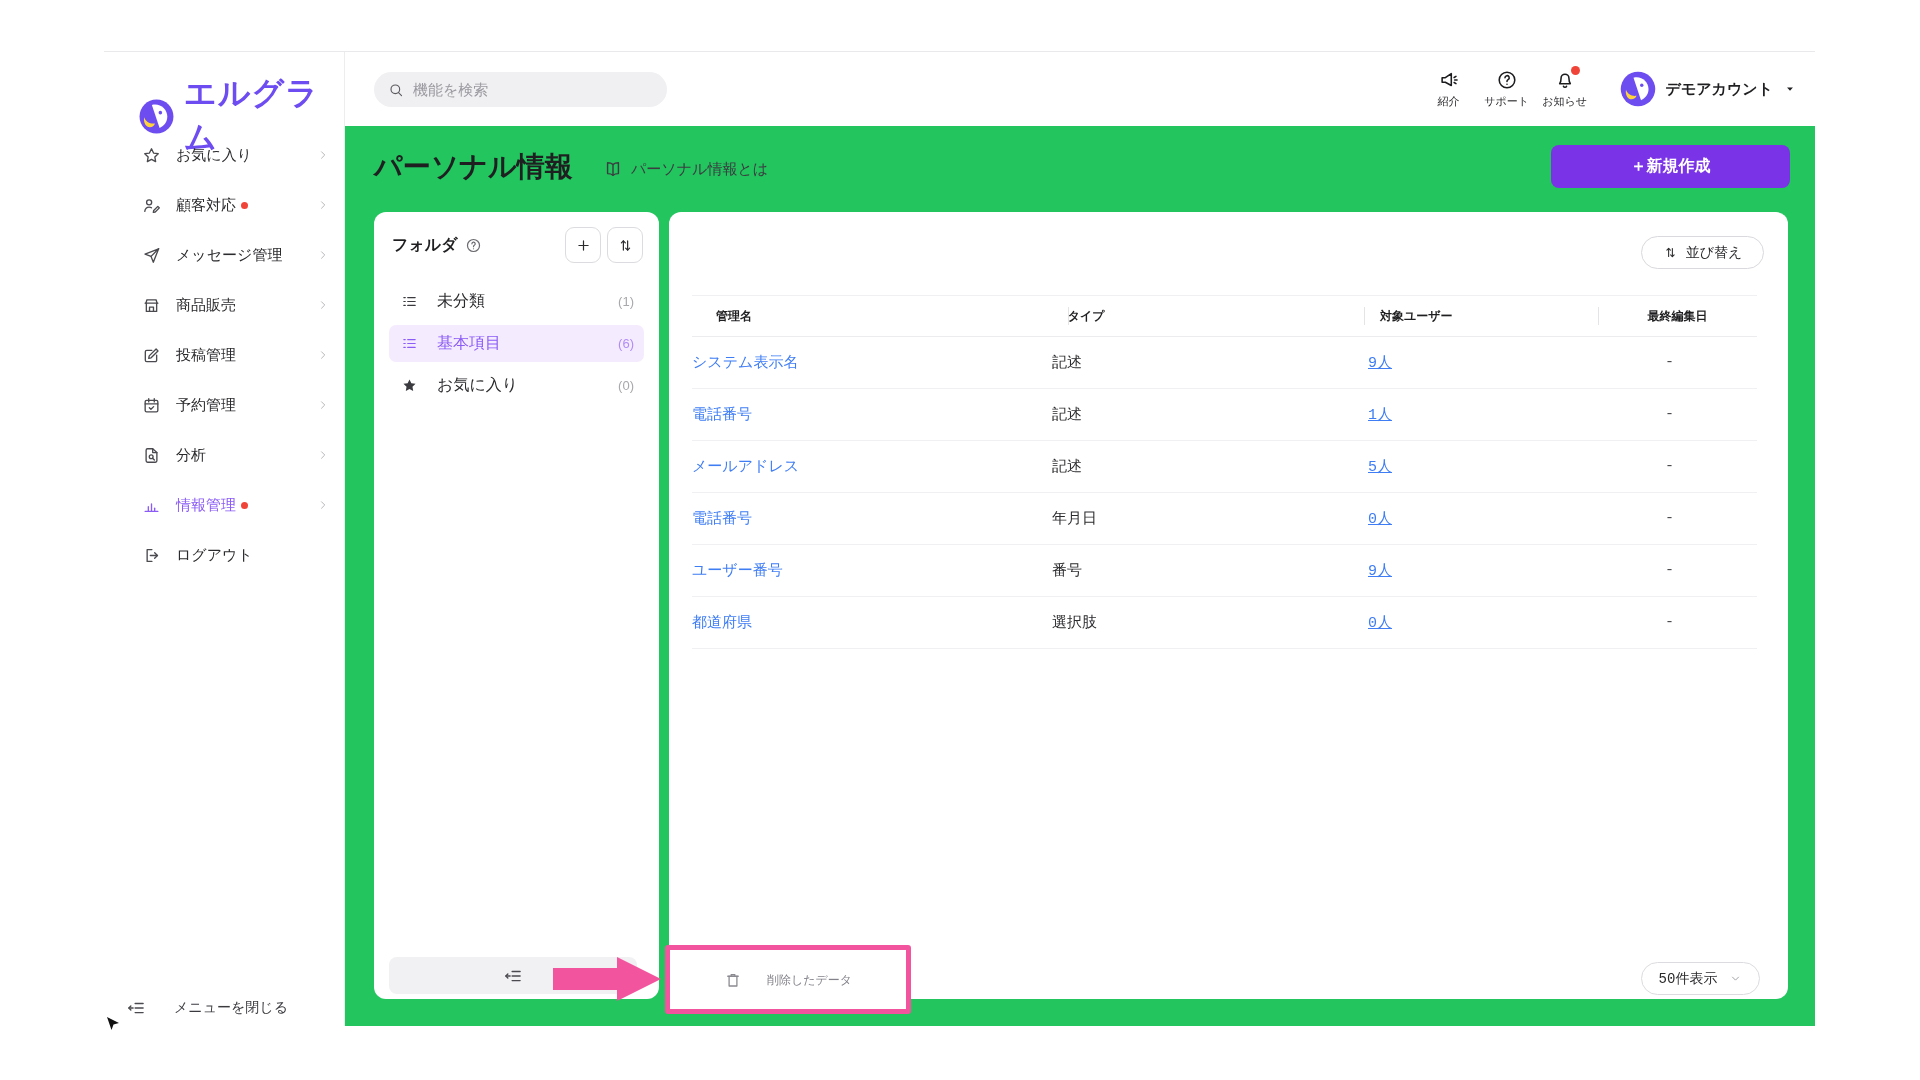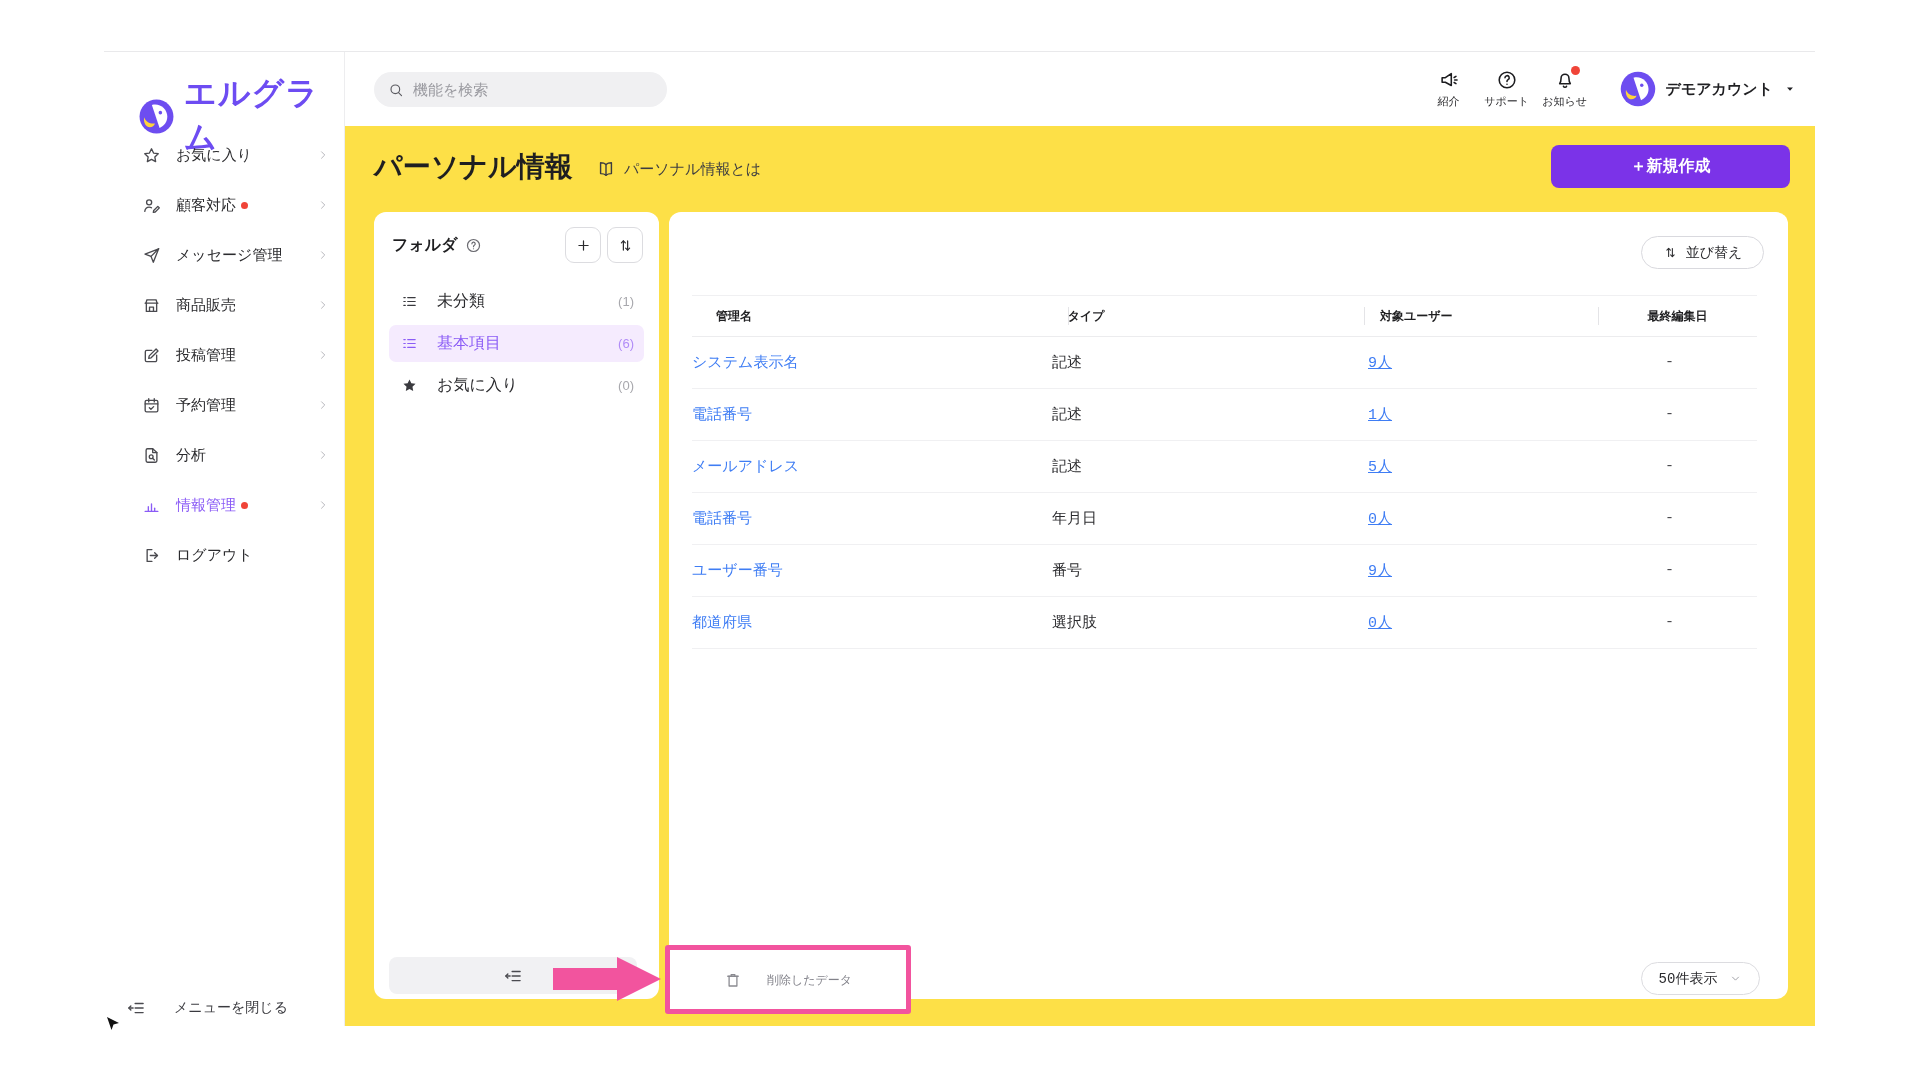--- a/index.html
+++ b/index.html
@@ -34,23 +34,23 @@
   .topbar-right { position:absolute; right:18px; top:0; height:74px; display:flex; align-items:center; }
   .tb-action { width:58px; display:flex; flex-direction:column; align-items:center; gap:3px; cursor:pointer; position:relative; }
   .tb-action svg { width:22px; height:22px; color:#1c1c1f; }
   .tb-action-label { font-size:11px; color:#2b2b2e; }
   .tb-badge { position:absolute; top:-3px; right:14px; width:9px; height:9px; border-radius:50%; background:#f04438; }
   .account { display:flex; align-items:center; gap:10px; margin-left:26px; cursor:pointer; }
   .account-name { font-size:15px; font-weight:bold; color:#1f1f22; }
   .account svg.caret { width:14px; height:14px; }
 
   
-  .content { position:absolute; left:0; top:74px; right:0; bottom:0; background:#fde047; }
+  .content { position:absolute; left:0; top:74px; right:0; bottom:0; background:#22c55e; }
   .page-title { position:absolute; left:29px; top:22px; font-size:28px; font-weight:bold; color:#1f1f21; }
-  .doc-link { position:absolute; left:251px; top:33px; display:flex; align-items:center; gap:8px; font-size:15px; color:#3c3c41; cursor:pointer; }
+  .doc-link { position:absolute; left:258px; top:33px; display:flex; align-items:center; gap:8px; font-size:15px; color:#3c3c41; cursor:pointer; }
   .doc-link svg { width:20px; height:20px; color:#3c3c41; }
   .create-btn { position:absolute; left:1206px; top:19px; width:239px; height:43px; background:#7b33e8; color:#fff; font-size:16px; font-weight:bold; border:none; border-radius:8px; display:flex; align-items:center; justify-content:center; cursor:pointer; font-family:inherit; }
 
   
   .folder-panel { position:absolute; left:29px; top:86px; width:285px; height:787px; background:#fff; border-radius:12px; }
   .folder-head { display:flex; align-items:center; padding:15px 16px 0 18px; }
   .folder-title { font-size:16px; font-weight:bold; color:#1f1f21; }
   .folder-help { width:17px; height:17px; color:#6a6a70; margin-left:7px; cursor:pointer; }
   .sq-btn { width:36px; height:36px; border:1px solid #dcdce0; background:#fff; border-radius:9px; display:flex; align-items:center; justify-content:center; color:#2b2b2e; cursor:pointer; }
   .sq-btn svg { width:17px; height:17px; }

